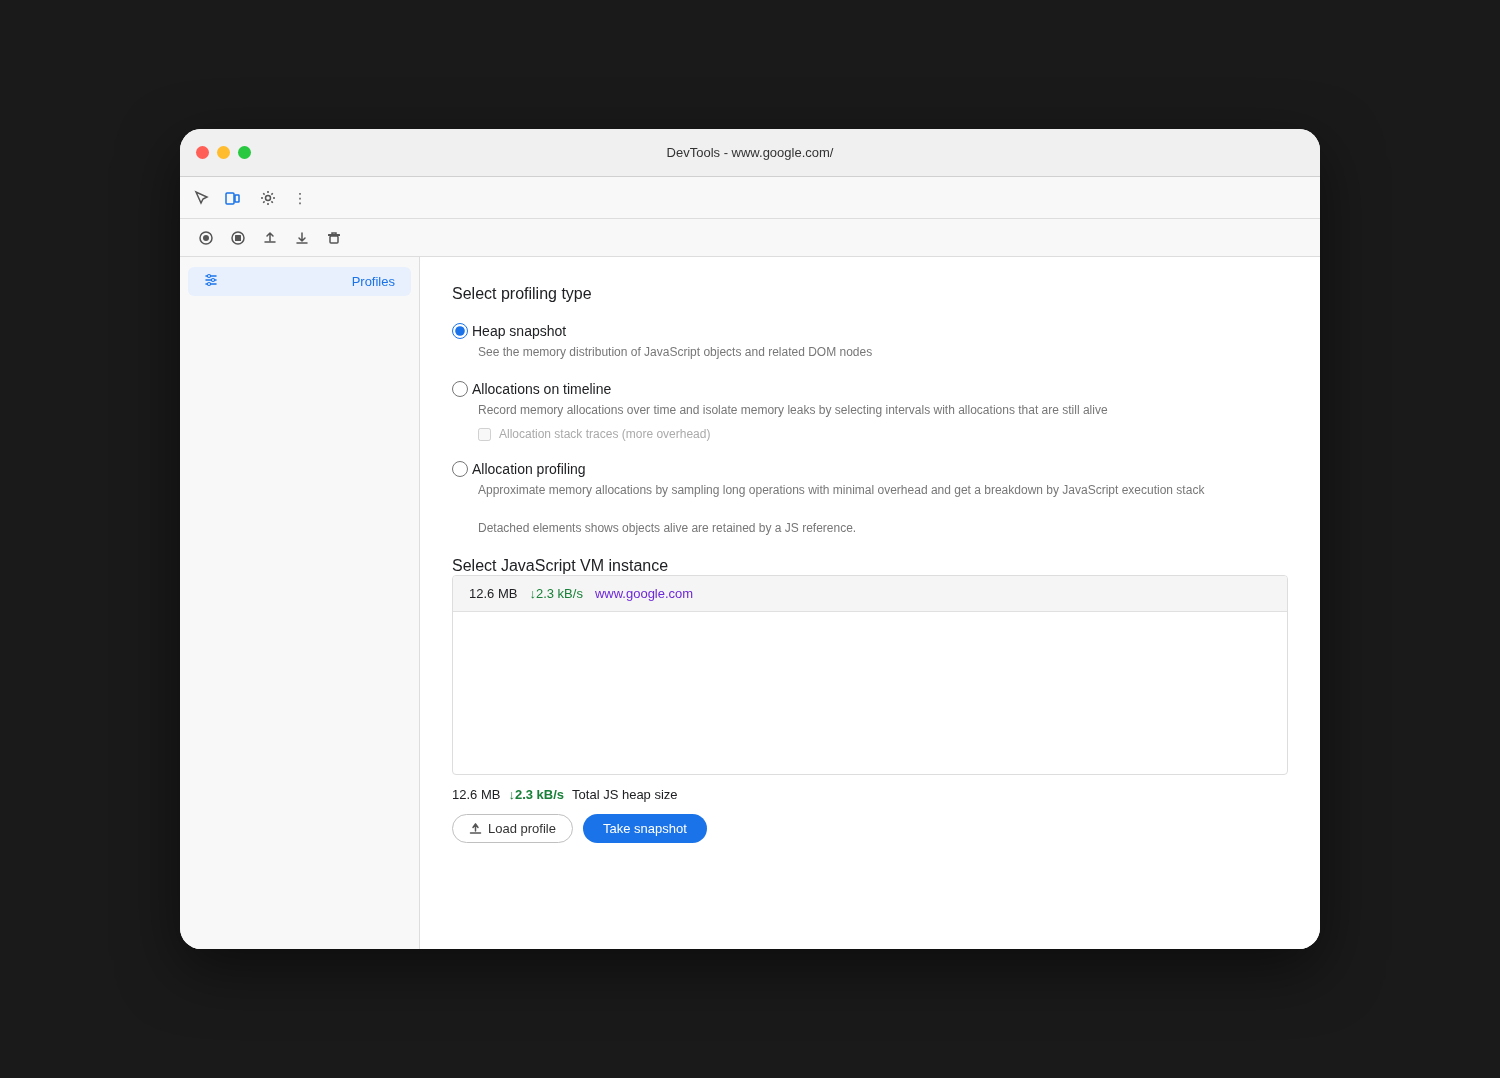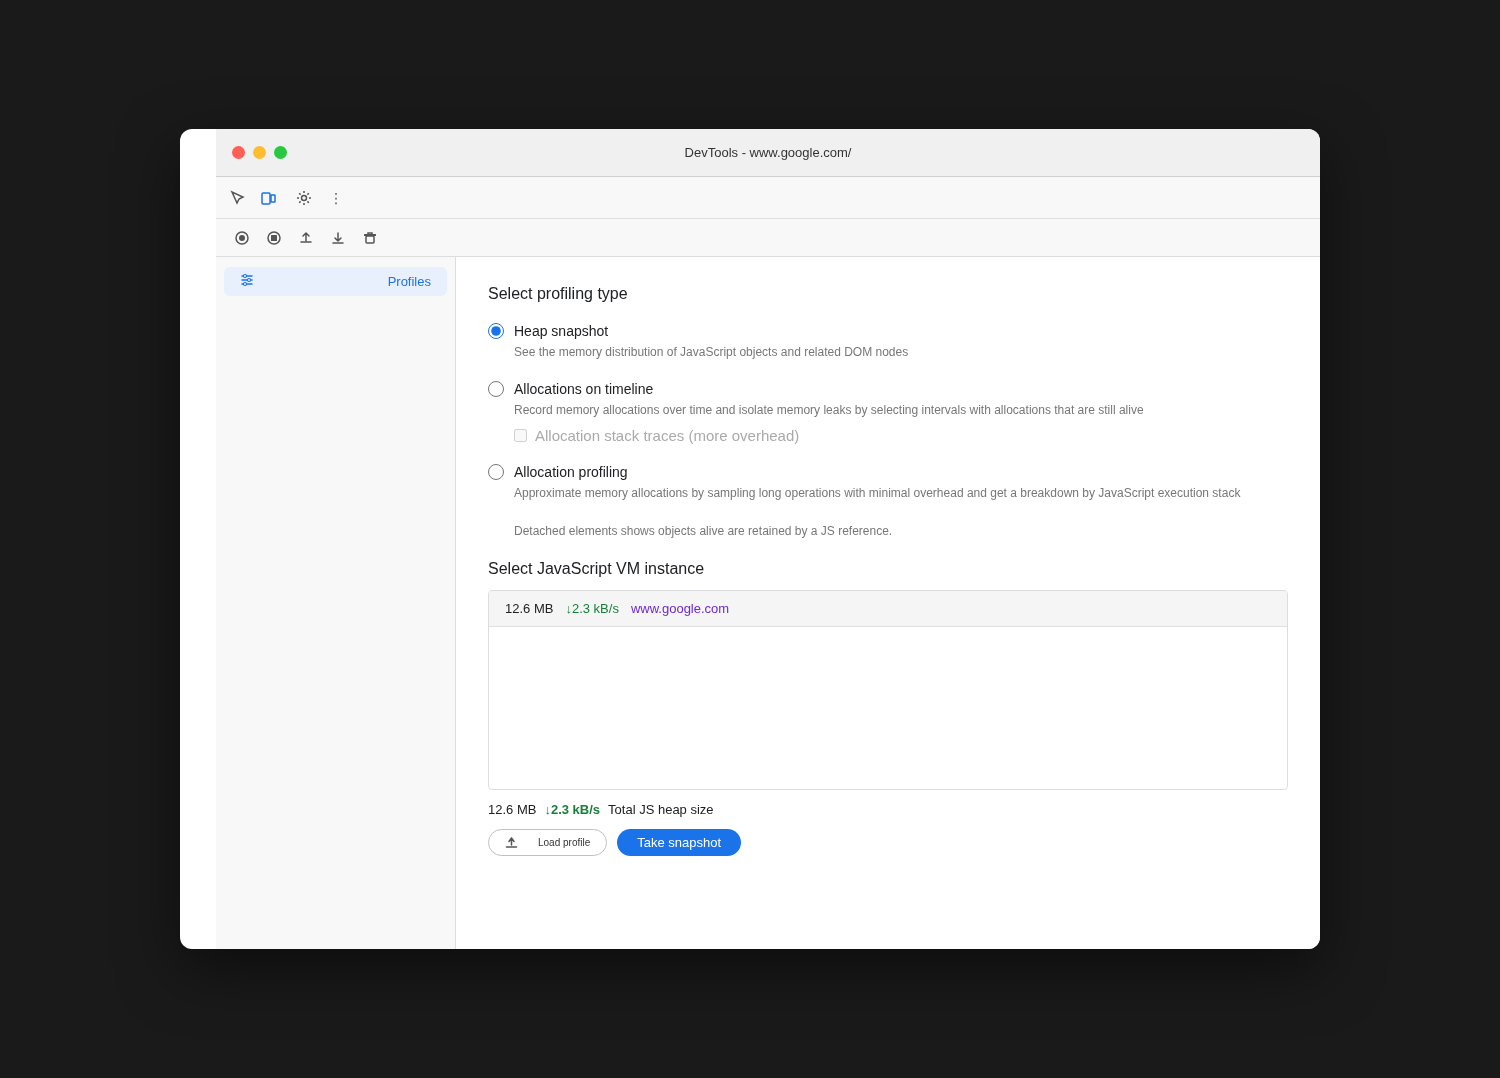--- a/index.html
+++ b/index.html
@@ -8,26 +8,25 @@
       display: flex;
       justify-content: center;
       align-items: center;
       min-height: 100vh;
       font-family: -apple-system, BlinkMacSystemFont, 'Segoe UI', sans-serif;
     }
     .window {
       width: 1140px;
       min-height: 820px;
       background: #ffffff;
-      border-radius: 12px;
+      border-radius: 21px;
       overflow: hidden;
       box-shadow: 0 20px 60px rgba(0,0,0,0.5);
       display: flex;
       flex-direction: column;
-      padding-left: 36px;
     }
     
     .titlebar {
       background: #f0f0f0;
       height: 48px;
       display: flex;
       align-items: center;
       padding: 0 16px;
       border-bottom: 1px solid #d0d0d0;
       position: relative;
@@ -185,21 +184,21 @@
       color: #202124;
       margin-bottom: 20px;
     }
     
     .profile-option {
       margin-bottom: 20px;
     }
     .profile-option-header {
       display: flex;
       align-items: center;
-      gap: 10px;
+      gap: 4px;
       margin-bottom: 4px;
     }
     .radio-input {
       width: 16px;
       height: 16px;
       accent-color: #1a73e8;
       cursor: pointer;
       flex-shrink: 0;
     }
     .option-label {
@@ -220,29 +219,29 @@
       gap: 8px;
       margin-left: 26px;
       margin-top: 8px;
     }
     .checkbox-input {
       width: 13px;
       height: 13px;
       cursor: pointer;
     }
     .checkbox-label {
-      font-size: 15px;
+      font-size: 12px;
       color: #aaa;
     }
     
     .vm-section-title {
       font-size: 16px;
       font-weight: 500;
       color: #202124;
-      margin-bottom: 12px;
+      margin-bottom: 0;
       margin-top: 8px;
     }
     .vm-instance-box {
       border: 1px solid #ddd;
       border-radius: 4px;
       height: 200px;
       overflow: hidden;
     }
     .vm-instance-row {
       display: flex;
@@ -287,26 +286,26 @@
     .stat-label {
       color: #202124;
     }
     .bottom-buttons {
       display: flex;
       gap: 10px;
     }
     .btn-load {
       display: flex;
       align-items: center;
-      gap: 20px;
+      gap: 6px;
       padding: 6px 16px;
       border: 1px solid #c0c0c0;
       border-radius: 16px;
       background: #fff;
-      font-size: 10px;
+      font-size: 13px;
       color: #333;
       cursor: pointer;
     }
     .btn-snapshot {
       display: flex;
       align-items: center;
       padding: 6px 20px;
       border: none;
       border-radius: 16px;
       background: #1a73e8;

